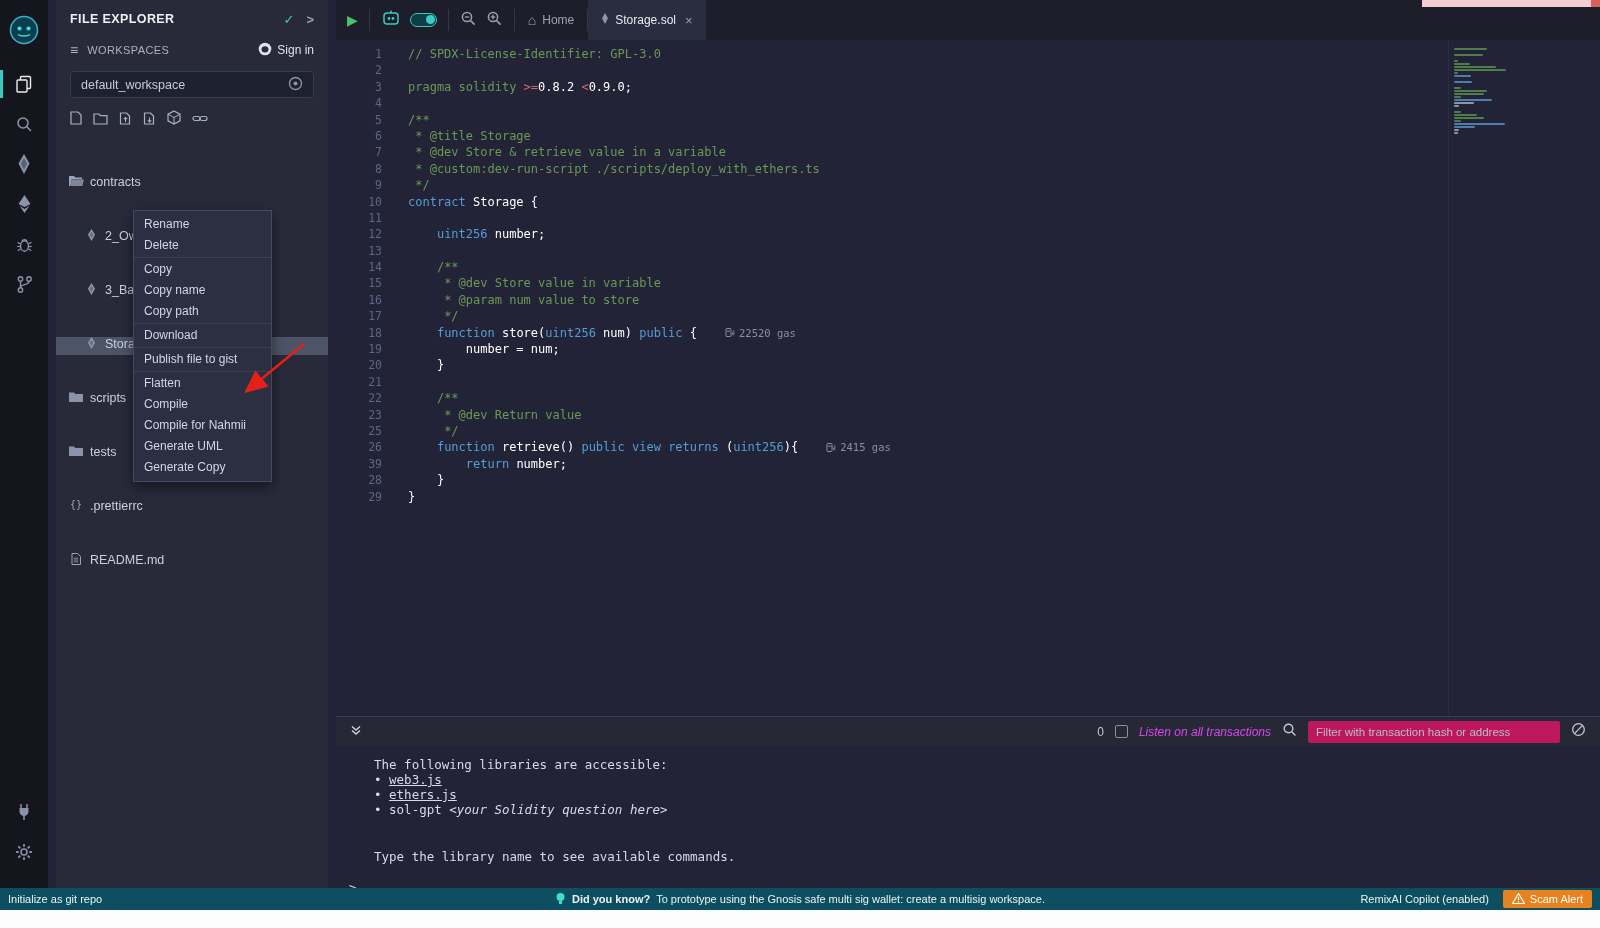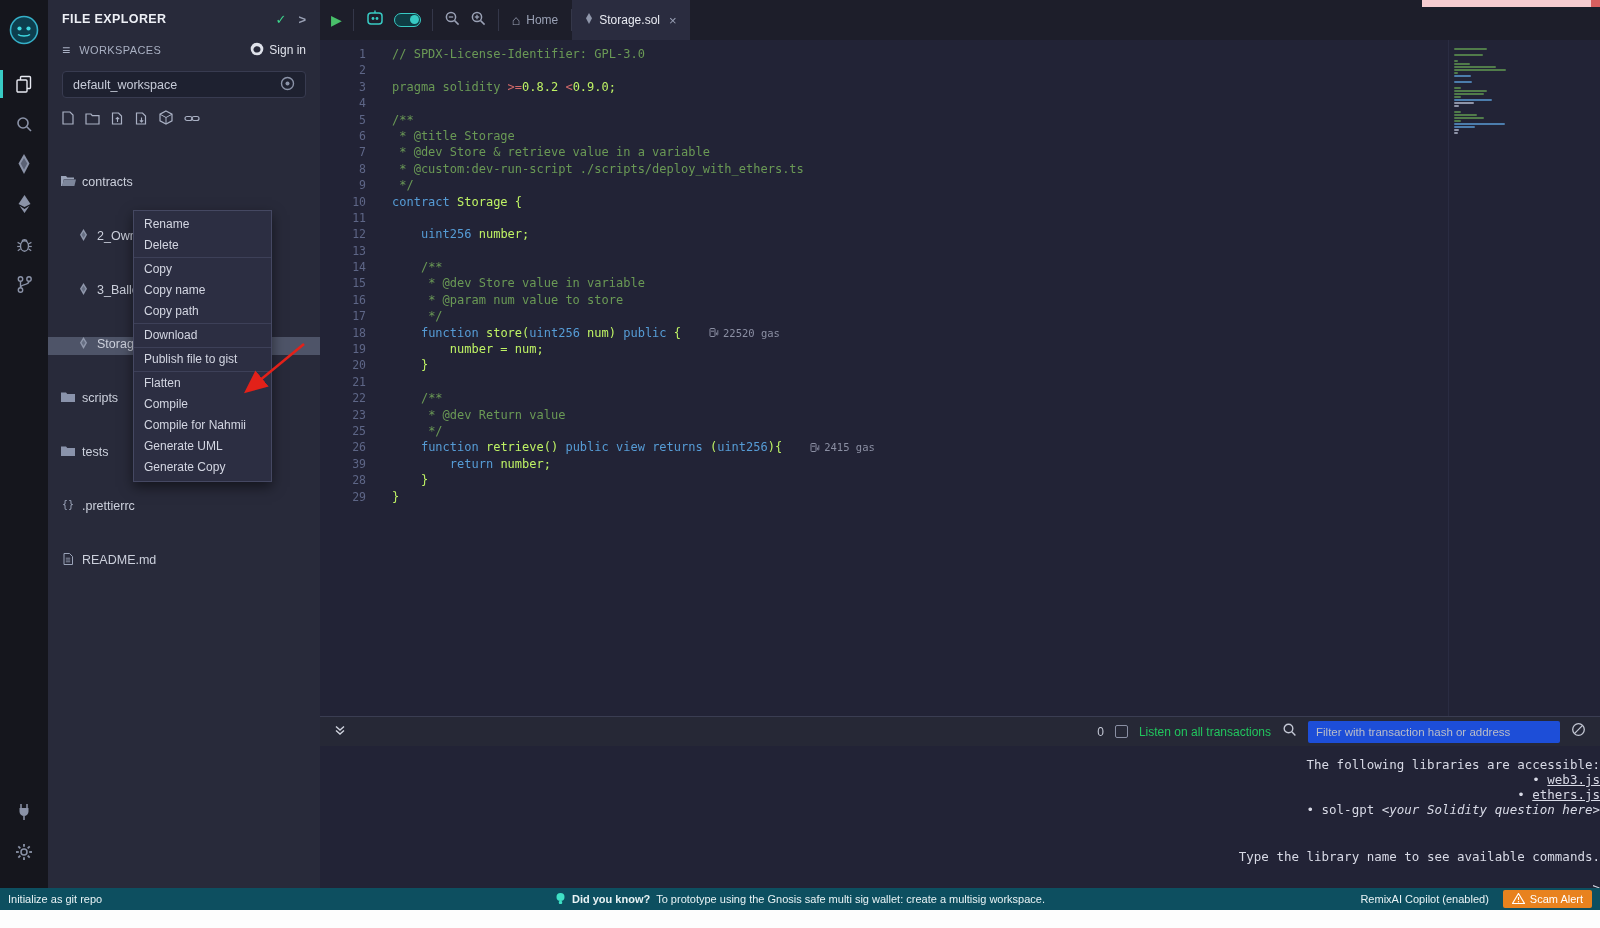--- a/index.html
+++ b/index.html
@@ -3,21 +3,21 @@
 <meta charset="utf-8">
 <style>
   * { margin:0; padding:0; box-sizing:border-box; }
   html,body { width:1600px; height:928px; }
   body { font-family:"Liberation Sans",sans-serif; background:#fff; overflow:hidden; }
   .app { position:relative; width:1600px; height:928px; background:var(--editor-bg,#222336); }
 
   .pink-strip { position:absolute; top:0; right:0; width:178px; height:7px; background:#f6ccd0; z-index:60; }
   .pink-strip::after { content:""; position:absolute; right:0; top:0; width:9px; height:7px; background:#d95f5f; }
 
-  .layout { display:flex; width:1600px; height:888px; }
+  .layout { display:flex; width:1600px; height:888px;gap:8px; }
 
   
   .activity-bar { width:48px; background:var(--rail-bg); display:flex; flex-direction:column; align-items:center; padding:8px 0 14px; flex:none; }
   .rail-item { width:48px; height:36px; display:flex; align-items:center; justify-content:center; position:relative; margin-bottom:4px; }
   .rail-item.logo { height:44px; margin-bottom:14px; }
   .rail-item.active::before { content:""; position:absolute; left:0; top:4px; bottom:4px; width:3px; background:var(--accent-teal); }
   .rail-spacer { flex:1; }
 
   
   .side-panel { width:272px; background:var(--panel-bg); flex:none; position:relative; color:#c7cbd8; overflow:hidden; }
@@ -57,37 +57,37 @@
   .tab .home-glyph { font-size:14px; }
   .tab.active { background:#2a2c3f; color:#e9ebf2; }
   .tab .close-x { color:#9aa1b5; font-size:13px; margin-left:3px; }
 
   
   .editor-area { flex:1; display:flex; overflow:hidden; }
   .code-pane { flex:1; padding-top:6px; font-family:"DejaVu Sans Mono",monospace; font-size:12px; min-width:0; }
   .code-line { display:flex; height:16.4px; line-height:16.4px; align-items:center; }
   .ln { width:46px; text-align:right; color:#5e6687; font-size:11.5px; flex:none; }
   .code-text { margin-left:26px; white-space:pre; }
-  .tk-w { color:#bef264; } .tk-c { color:var(--comment-green); }
+  .tk-w { color:#ffffff; } .tk-c { color:var(--comment-green); }
   .tk-k { color:var(--keyword-blue); } .tk-o { color:var(--operator-red); }
   .gas-widget { margin-left:28px; color:#8b8fa3; font-size:10.5px; display:inline-flex; align-items:center; gap:4px; font-family:"DejaVu Sans Mono",monospace; }
   .minimap { width:152px; flex:none; padding:7px 0 0 3px; border-left:1px solid #2a2c42; }
   .mm-line { height:2px; margin:1px 0 0 2px; border-radius:1px; }
   .mm-w { background:#8f94a8; } .mm-c { background:#517c4a; } .mm-k { background:#4c7dad; }
 
   
   .terminal-bar { height:30px; background:#262836; border-top:1px solid #3a3d52; display:flex; align-items:center; padding:0 14px; gap:11px; flex:none; }
   .tbar-spacer { flex:1; }
   .tbar-count { color:#c3c7d4; font-size:12px; }
   .checkbox { width:13px; height:13px; border:1px solid #8a8fa3; border-radius:2px; background:transparent; }
-  .tbar-label { color:#22c55e; font-size:12px; }
-  .term-input { width:252px; height:22px; background:#1d4ed8; border:0; border-radius:2px; color:#c3c7d4; font-size:11.5px; padding:0 8px; font-family:"Liberation Sans",sans-serif; }
+  .tbar-label { color:#d946ef; font-size:12px;font-style:italic; }
+  .term-input { width:252px; height:22px; background:#be185d; border:0; border-radius:2px; color:#c3c7d4; font-size:11.5px; padding:0 8px; font-family:"Liberation Sans",sans-serif; }
   .term-input::placeholder { color:#b9bdc9; }
   .terminal-body { height:142px; flex:none; font-family:"DejaVu Sans Mono",monospace; font-size:12.5px; color:#d8dae6; padding:11px 0 0 38px; line-height:15px; }
-  .term-line { white-space:pre;text-align:right; }
+  .term-line { white-space:pre; }
   .term-link { text-decoration:underline; }
   .term-italic { font-style:italic; }
   .term-hint { margin-top:32px; }
   .term-prompt { margin-top:16px; margin-left:-25px; }
 
   
   .status-bar { position:absolute; left:0; top:888px; width:1600px; height:22px; background:var(--status-teal); display:flex; align-items:center; font-size:11px; color:#e9f3f5; padding:0 8px; z-index:55; }
   .sb-left { z-index:2;text-align:right; }
   .sb-center { position:absolute; left:0; right:0; text-align:center; display:flex; justify-content:center; align-items:center; gap:6px; }
   .sb-bold { font-weight:bold;text-align:right; }

